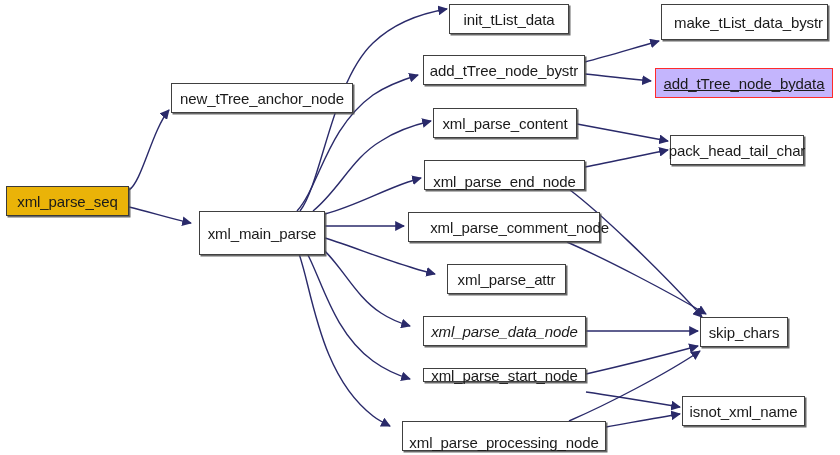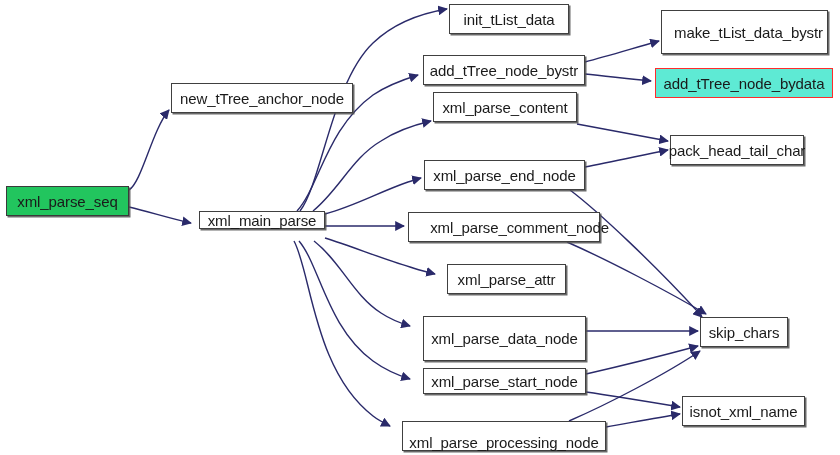--- a/index.html
+++ b/index.html
@@ -40,27 +40,28 @@
     background: #ffffff;
     border: 1px solid #404040;
     color: #1a1a1a;
     font-size: 15px;
     line-height: 1;
     white-space: nowrap;
     letter-spacing: -0.1px;
     box-shadow: 1.5px 1.5px 0 0 rgba(80,80,80,0.85);
   }
   .node-box.is-current {
-    background: #22c55e;
+    background: #eab308;
     border-color: #3a3a3a;
   }
   .node-box.is-highlight {
     border: 1px solid #ff2b2b;
     box-shadow: none;
-    background: #5eead4;
+    background: #c4b5fd;
+    text-decoration: underline;
   }
   .node-label {
     pointer-events: none;
   }
 </style>
 </head>
 <body>
 
 <div id="graph-root">
   <svg id="graph-svg" viewBox="0 0 840 455" xmlns="http://www.w3.org/2000/svg">
@@ -94,57 +95,57 @@
         <path d="M606,427 C629,423 655,418 680,414" class="edge-path" marker-end="url(#arrow)"></path>
       </g>
   </svg>
   <div id="nodes">
       <div class="node-box is-current" style="left: 6px; top: 186px; width: 123px; height: 30px;">
         <span class="node-label">xml_parse_seq</span>
       </div>
       <div class="node-box" style="left: 171px; top: 83px; width: 182px; height: 30px;">
         <span class="node-label">new_tTree_anchor_node</span>
       </div>
-      <div class="node-box" style="left: 199px; top: 211px; width: 126px; height: 18px;">
+      <div class="node-box" style="left: 199px; top: 211px; width: 126px; height: 44px;">
         <span class="node-label">xml_main_parse</span>
       </div>
       <div class="node-box" style="left: 449px; top: 4px; width: 120px; height: 30px;">
         <span class="node-label">init_tList_data</span>
       </div>
       <div class="node-box" style="left: 423px; top: 55px; width: 162px; height: 30px;">
         <span class="node-label">add_tTree_node_bystr</span>
       </div>
-      <div class="node-box" style="left: 661px; top: 10px; width: 167px; height: 44px; padding-left: 8px;">
+      <div class="node-box" style="left: 661px; top: 4px; width: 167px; height: 36px; padding-left: 8px;">
         <span class="node-label">make_tList_data_bystr</span>
       </div>
       <div class="node-box is-highlight" style="left: 655px; top: 68px; width: 178px; height: 30px;">
         <span class="node-label">add_tTree_node_bydata</span>
       </div>
-      <div class="node-box" style="left: 433px; top: 92px; width: 144px; height: 30px;">
+      <div class="node-box" style="left: 433px; top: 108px; width: 144px; height: 30px;">
         <span class="node-label">xml_parse_content</span>
       </div>
       <div class="node-box" style="left: 670px; top: 135px; width: 134px; height: 30px;">
         <span class="node-label">pack_head_tail_char</span>
       </div>
-      <div class="node-box" style="left: 424px; top: 160px; width: 161px; height: 30px;">
+      <div class="node-box" style="left: 424px; top: 160px; width: 161px; height: 30px; align-items: flex-end;">
         <span class="node-label">xml_parse_end_node</span>
       </div>
       <div class="node-box" style="left: 408px; top: 212px; width: 192px; height: 30px; padding-left: 31px;">
         <span class="node-label">xml_parse_comment_node</span>
       </div>
       <div class="node-box" style="left: 447px; top: 264px; width: 119px; height: 30px;">
         <span class="node-label">xml_parse_attr</span>
       </div>
-      <div class="node-box" style="left: 423px; top: 316px; width: 163px; height: 45px;">
+      <div class="node-box" style="left: 423px; top: 316px; width: 163px; height: 30px; font-style: italic;">
         <span class="node-label">xml_parse_data_node</span>
       </div>
       <div class="node-box" style="left: 700px; top: 317px; width: 88px; height: 30px;">
         <span class="node-label">skip_chars</span>
       </div>
-      <div class="node-box" style="left: 423px; top: 368px; width: 163px; height: 26px;">
+      <div class="node-box" style="left: 423px; top: 368px; width: 163px; height: 14px;">
         <span class="node-label">xml_parse_start_node</span>
       </div>
       <div class="node-box" style="left: 682px; top: 396px; width: 123px; height: 30px;">
         <span class="node-label">isnot_xml_name</span>
       </div>
       <div class="node-box" style="left: 402px; top: 421px; width: 204px; height: 30px; align-items: flex-end;">
         <span class="node-label">xml_parse_processing_node</span>
       </div>
     </div>
 </div>

